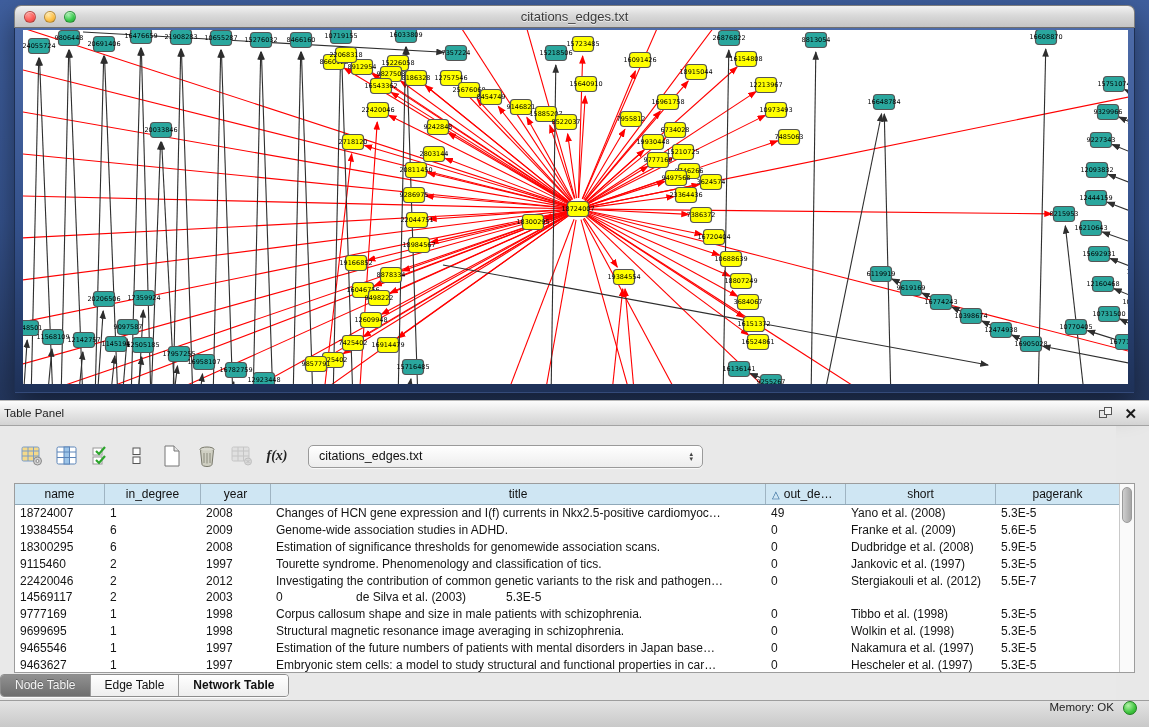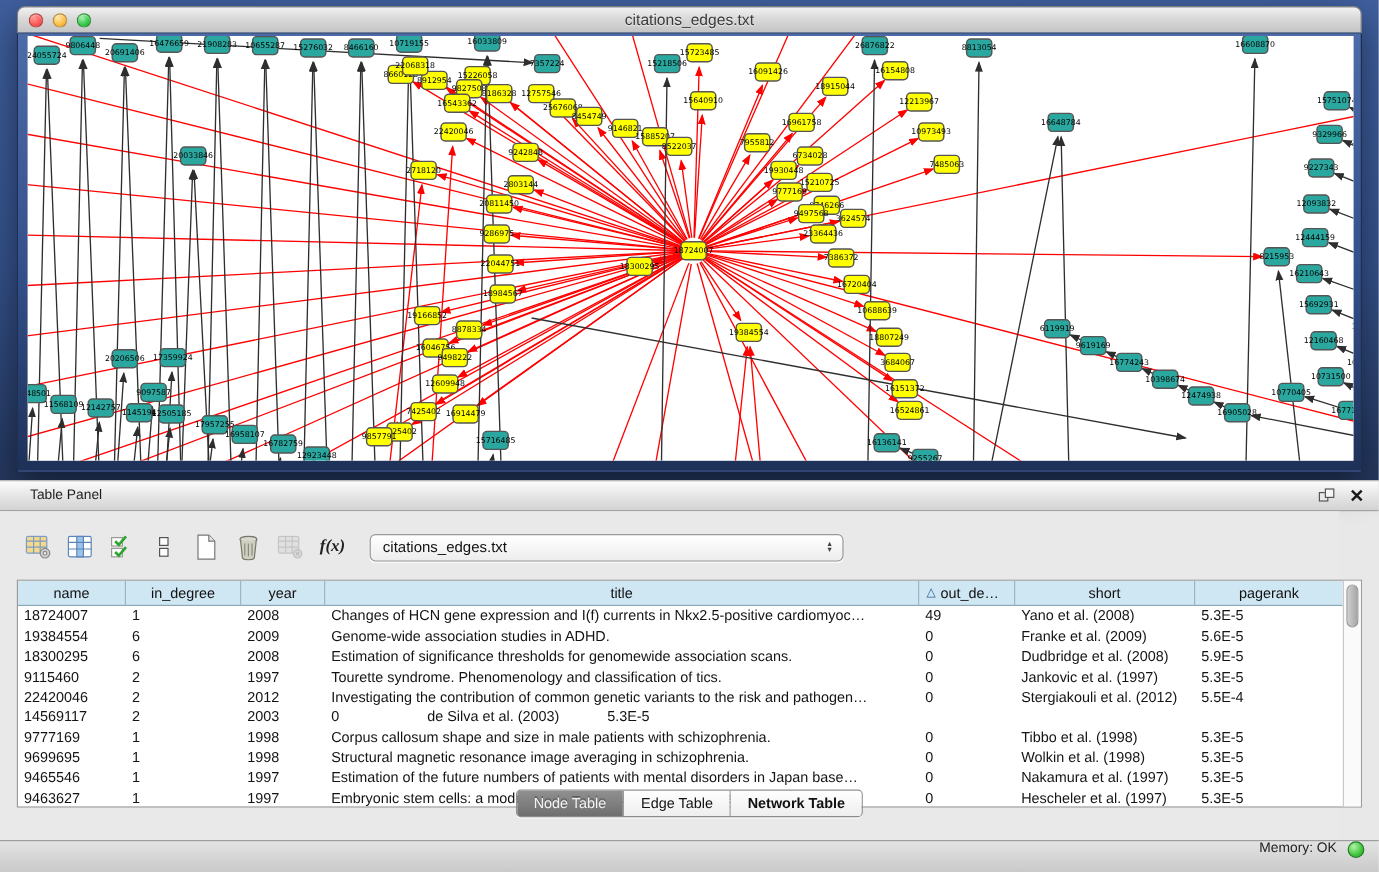--- a/index.html
+++ b/index.html
@@ -28,21 +28,21 @@
     background:linear-gradient(180deg,#4d6ba8 0%,#33508a 55%,#1e3158 100%);
     border-left:1px solid #1d2f52; border-right:1px solid #1d2f52; border-bottom:1px solid #16244073; }
   .net-canvas { position:absolute; left:8px; top:2px; width:1105px; height:354px; background:#ffffff; overflow:hidden; }
   .net-canvas svg { display:block; }
 
   
   .panel-header { position:absolute; left:0; top:400px; width:1149px; height:26px;
     background:linear-gradient(#fcfcfc,#e2e2e2 60%,#d3d3d3);
     border-top:1px solid #b9b9b9; border-bottom:1px solid #a3a3a3;
     display:flex; align-items:center; }
-  .panel-title { font-size:11.5px; color:#1c1c1c; margin-left:25px; }
+  .panel-title { font-size:11.5px; color:#1c1c1c; margin-left:4px; }
   .panel-header-icons { margin-left:auto; display:flex; align-items:center; gap:12px; margin-right:12px; }
   .float-icon { position:relative; width:13px; height:12px; }
   .float-icon .sq1 { position:absolute; left:0; top:3px; width:8px; height:8px; border:1.5px solid #555; background:#e8e8e8; }
   .float-icon .sq2 { position:absolute; right:0; top:0; width:8px; height:8px; border:1.5px solid #555; background:#f5f5f5; }
   .panel-close { font-size:15px; font-weight:bold; color:#1a1a1a; line-height:1; cursor:default; }
 
   .panel-body { position:absolute; left:0; top:426px; width:1116px; height:274px; background:#e9e9e9; }
 
   .toolbar { position:absolute; left:16px; top:14px; height:32px; display:flex; align-items:center; }
   .tool-btn { width:32px; height:30px; display:flex; align-items:center; justify-content:center; margin-right:3px; }
@@ -65,21 +65,21 @@
   .sort-tri { font-size:10px; color:#2a6496; margin-right:4px; }
   .tbody { flex:1; }
   .tr { display:flex; height:16.8px; align-items:center; }
   .td { font-size:12px; color:#141414; padding-left:5px; white-space:nowrap; overflow:hidden; }
   .c0 { width:90px; } .c1 { width:96px; } .c2 { width:70px; } .c3 { width:495px; }
   .c4 { width:80px; } .c5 { width:150px; } .c6 { flex:1; }
   .vscroll { width:15px; background:#fafafa; border-left:1px solid #c9c9c9; position:relative; flex:none; }
   .vthumb { position:absolute; left:2px; top:3px; width:10px; height:36px; border-radius:6px;
     background:linear-gradient(90deg,#cfcfcf,#a6a6a6); border:1px solid #9a9a9a; }
 
-  .tabs-row { position:absolute; left:0; top:232px; width:1149px; display:flex; justify-content:center; }
+  .tabs-row { position:absolute; left:0; top:248px; width:1149px; display:flex; justify-content:flex-start; }
   .segmented { display:inline-flex; border:1px solid #8d8d8d; border-radius:4px; overflow:hidden;
     box-shadow:0 1px 0 rgba(255,255,255,.8); }
   .seg { font-size:12px; padding:3px 14px 4px; background:linear-gradient(#ffffff,#eeeeee); color:#111;
     border-right:1px solid #9a9a9a; }
   .seg:last-child { border-right:none;font-weight:bold; }
   .seg.active { background:linear-gradient(#909090,#6f6f6f); color:#f3f3f3; text-shadow:0 -1px 0 rgba(0,0,0,.3); }
 
   .status-bar { position:absolute; left:0; top:700px; width:1149px; height:27px;
     background:linear-gradient(#e3e3e3,#c9c9c9); border-top:1px solid #9d9d9d;
     display:flex; justify-content:flex-end; }
@@ -633,21 +633,21 @@
             <div class="td c5">Jankovic et al. (1997)</div>
             <div class="td c6">5.3E-5</div>
           </div>
           <div class="tr">
             <div class="td c0">22420046</div>
             <div class="td c1">2</div>
             <div class="td c2">2012</div>
             <div class="td c3">Investigating the contribution of common genetic variants to the risk and pathogen…</div>
             <div class="td c4">0</div>
             <div class="td c5">Stergiakouli et al. (2012)</div>
-            <div class="td c6">5.5E-4</div>
+            <div class="td c6">5.5E-7</div>
           </div>
           <div class="tr">
             <div class="td c0">14569117</div>
             <div class="td c1">2</div>
             <div class="td c2">2003</div>
             <div class="td c4">0</div>
             <div class="td c5">de Silva et al. (2003)</div>
             <div class="td c6">5.3E-5</div>
           </div>
           <div class="tr">

